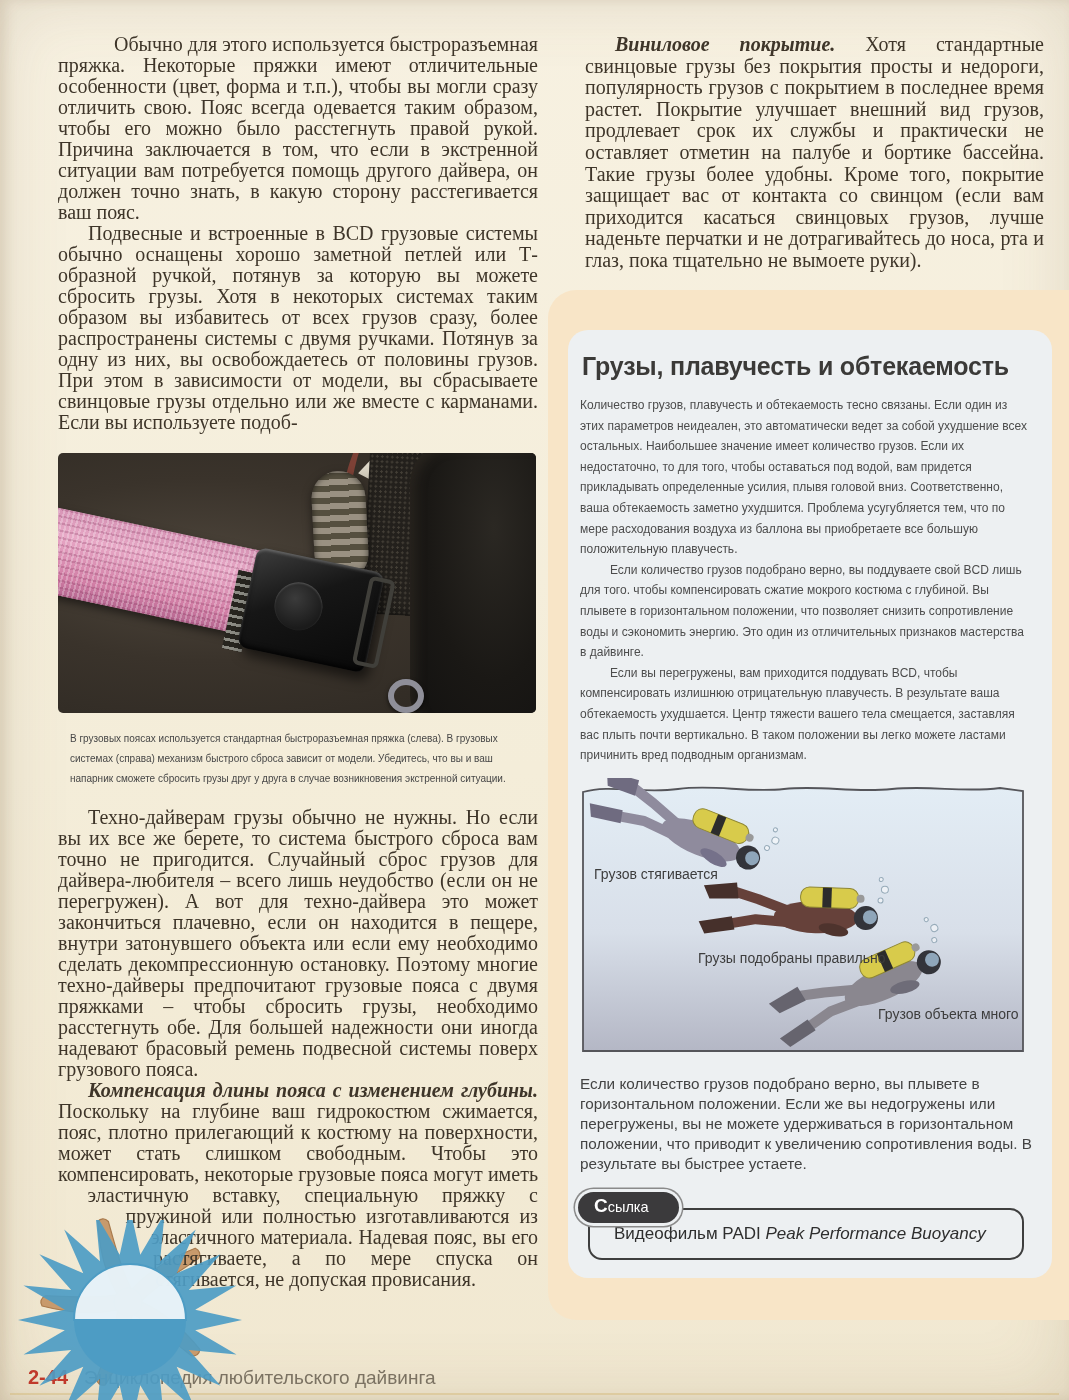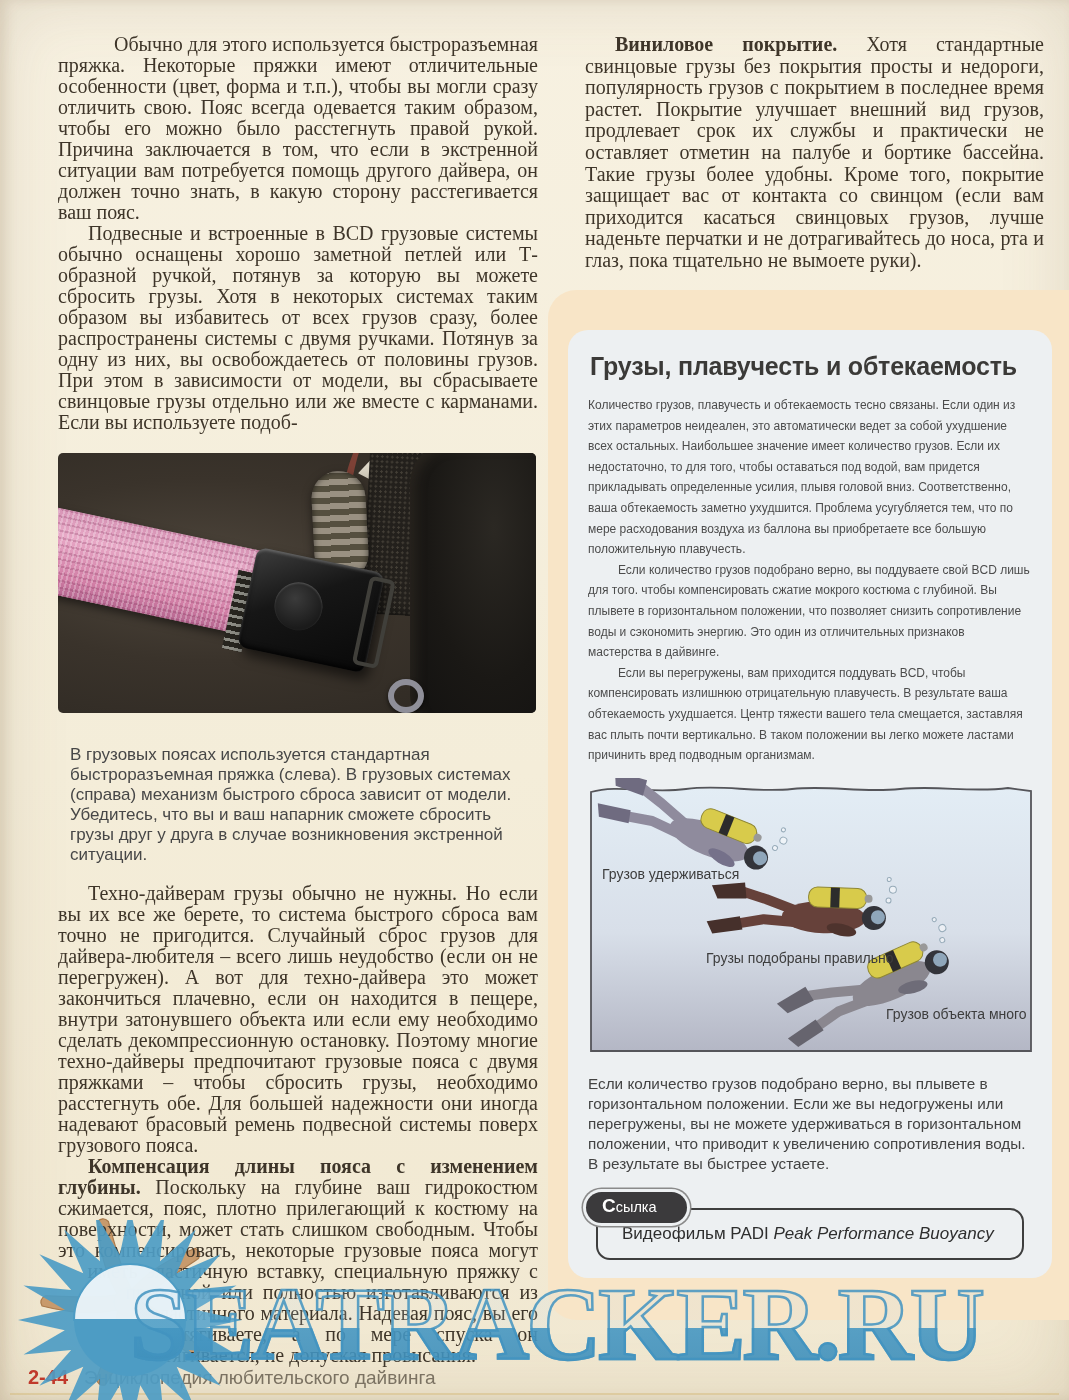--- a/index.html
+++ b/index.html
@@ -13,21 +13,21 @@
 
 .peach{position:absolute;left:548px;top:290px;width:521px;height:1030px;background:#f8e5c7;border-radius:28px 0 0 28px;z-index:1}
 
 
 .col-left{position:absolute;left:58px;top:34px;width:480px;z-index:10}
 .col-right{position:absolute;left:585px;top:34px;width:459px;z-index:10}
 .serif-par{font-size:20px;line-height:21px;color:#3e3529;text-align:justify}
 .col-right .serif-par{line-height:21.6px}
 .ind56{text-indent:56px}
 .ind30{text-indent:30px}
-.lead{font-weight:bold;}
+.lead{font-weight:bold;font-style:italic}
 .starfish-spacer{float:left;width:140px;height:238px;margin-left:-10px;
   shape-outside:polygon(0 105px,20px 120px,52px 140px,92px 158px,100px 238px,0 238px)}
 
 
 .photo{position:relative;width:478px;height:260px;margin:20px 0 0 0;border-radius:5px;overflow:hidden;
   background:radial-gradient(ellipse at 30% 45%,#4e463c 0%,#3a332b 45%,#2d2822 100%)}
 .ph-strap{position:absolute;left:-26px;top:82px;width:300px;height:86px;transform:rotate(12deg);
   background:
    repeating-linear-gradient(93deg,rgba(255,255,255,.25) 0 2px,rgba(255,255,255,0) 2px 5px),
    repeating-linear-gradient(0deg,rgba(120,40,80,.22) 0 2px,rgba(255,255,255,0) 2px 7px),
@@ -48,25 +48,25 @@
 .ph-webbing{position:absolute;left:308px;top:-8px;width:64px;height:170px;transform:rotate(3deg);
   background-color:#23201c;background-image:radial-gradient(rgba(150,140,120,.28) 1px,transparent 1.3px);background-size:5px 5px;
   box-shadow:inset -6px 0 10px rgba(0,0,0,.7)}
 .ph-gear{position:absolute;left:352px;top:-10px;width:140px;height:282px;border-radius:40px 0 0 30px;
   background:radial-gradient(ellipse at 60% 30%,#2b2823 0%,#1a1815 55%,#121110 100%);
   box-shadow:inset 6px 4px 12px rgba(90,80,65,.25)}
 .ph-white{position:absolute;left:300px;top:2px;width:40px;height:30px;transform:rotate(-18deg);
   background:linear-gradient(#e9e3d3,#b8b2a2);clip-path:polygon(0 40%,55% 0,100% 55%,45% 100%)}
 .ph-dring{position:absolute;left:330px;top:226px;width:36px;height:34px;border:6px solid #8f8f99;border-radius:50%;box-shadow:0 2px 4px rgba(0,0,0,.6)}
 
-.caption{font-family:"Liberation Sans","DejaVu Sans",sans-serif;font-size:17px;line-height:20px;color:#474747;
-  margin:32px 2px 18px 12px;width:462px}
-
-
-.sidebar{position:absolute;left:568px;top:330px;width:484px;padding:20px 20px 18px 20px;background:#edf0f2;border-radius:20px;z-index:6;
+.caption{font-family:"Liberation Sans","DejaVu Sans",sans-serif;font-size:10px;line-height:20px;color:#474747;
+  margin:16px 2px 18px 12px;width:462px}
+
+
+.sidebar{position:absolute;left:568px;top:330px;width:484px;padding:20px 20px 18px 12px;background:#edf0f2;border-radius:20px;z-index:6;
   font-family:"Liberation Sans","DejaVu Sans",sans-serif}
 .sb-title{font-size:25px;font-weight:bold;color:#3b3a38;letter-spacing:-.2px;margin:2px 0 14px 2px}
 .sb-par{font-size:12px;line-height:20.6px;color:#4c4c4c}
 .sb-par.ind{text-indent:30px}
 .illus{position:relative;width:446px;height:276px;margin:12px 0 12px 0}
 .il-label{position:absolute;font-size:14px;color:#3d3d3d}
 .bub{fill:rgba(255,255,255,.5);stroke:#97abb9;stroke-width:1}
 .sb-cap{font-size:15.3px;line-height:20px;color:#434343;margin-top:20px}
 .ref{position:relative;margin:24px 2px 0 2px;height:62px}
 .ref-outline{position:absolute;left:6px;top:10px;right:6px;bottom:0;border:2px solid #3e3e3e;border-radius:14px}
@@ -206,21 +206,21 @@
           <rect x="-8" y="-27" width="58" height="20" rx="9" fill="#d8cb4b" stroke="#8f8733" stroke-width="1"></rect>
           <rect x="14" y="-27" width="9" height="20" fill="#2c2c2c"></rect>
           <circle cx="52" cy="-17" r="4" fill="#999"></circle>
           <circle cx="58" cy="2" r="12" fill="#33343a"></circle>
           <circle cx="62" cy="1" r="7" fill="#8fa6ba"></circle>
           <circle cx="72" cy="-16" r="2.5" class="bub"></circle>
             <circle cx="77" cy="-27" r="3.5" class="bub"></circle>
             <circle cx="73" cy="-38" r="2" class="bub"></circle>
         </g>
       </svg>
-      <div class="il-label" style="left:14px;top:88px">Грузов удерживаться</div>
+      <div class="il-label" style="left:14px;top:88px">Грузов стягивается</div>
       <div class="il-label" style="left:118px;top:172px">Грузы подобраны правильно</div>
       <div class="il-label" style="left:298px;top:228px">Грузов объекта много</div>
     </div>
 
     <p class="sb-cap">Если количество грузов подобрано верно, вы плывете в горизонтальном положении. Если же вы недогружены или перегружены, вы не можете удерживаться в горизонтальном положении, что приводит к увеличению сопротивления воды. В результате вы быстрее устаете.</p>
 
     <div class="ref">
       <div class="ref-outline">
         <p class="ref-text"><span>Видеофильм PADI </span><span class="it">Peak Performance Buoyancy</span></p>
       </div>
@@ -233,15 +233,14 @@
   </div>
 
   <svg class="sunlogo" width="250" height="180" viewBox="0 0 250 180">
     <g transform="translate(122,100)">
       <polygon fill="#4d9cc4" opacity="0.92" points="112,0 65.2,10.3 106.5,34.6 58.8,30 90.6,65.8 46.7,46.7 65.8,90.6 30,58.8 34.6,106.5 10.3,65.2 0,112 -10.3,65.2 -34.6,106.5 -30,58.8 -65.8,90.6 -46.7,46.7 -90.6,65.8 -58.8,30 -106.5,34.6 -65.2,10.3 -112,0 -65.2,-10.3 -106.5,-34.6 -58.8,-30 -90.6,-65.8 -46.7,-46.7 -65.8,-90.6 -30,-58.8 -34.6,-106.5 -10.3,-65.2 0,-112 10.3,-65.2 34.6,-106.5 30,-58.8 65.8,-90.6 46.7,-46.7 90.6,-65.8 58.8,-30 106.5,-34.6 65.2,-10.3"></polygon>
       <path d="M-56 0 A56 56 0 0 1 56 0 Z" fill="rgba(255,255,255,0.85)" stroke="#4d9cc4" stroke-width="2"></path>
       <path d="M-56 0 A56 56 0 0 0 56 0 Z" fill="#4d9cc4"></path>
     </g>
   </svg>
 
-  <div class="watermark">SEATRACKER.RU</div>
 
 </div>
 
 </body></html>

